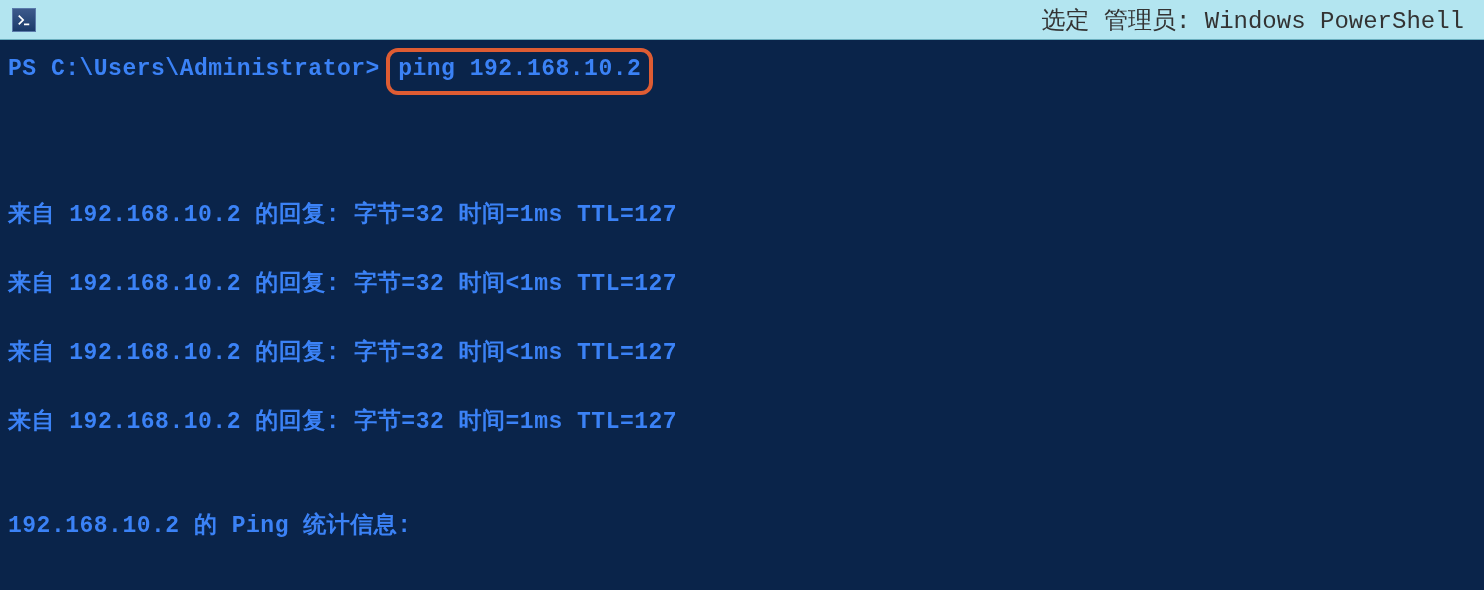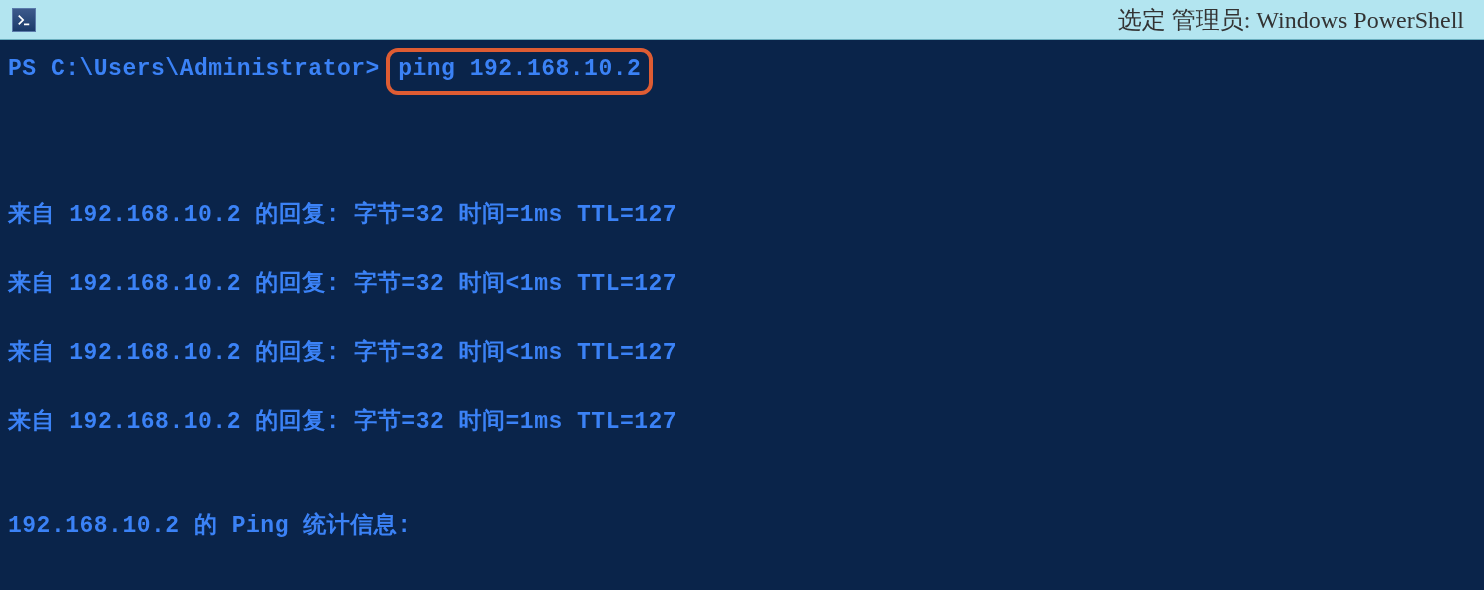--- a/index.html
+++ b/index.html
@@ -33,21 +33,21 @@
       margin-left: 4px;
     }
     .app-icon svg {
       width: 14px;
       height: 14px;
     }
     .title-text {
       flex: 1;
       text-align: right;
       color: #333;
-      font-family: Liberation Serif, serif;
+      font-family: Liberation Mono, monospace;
       font-size: 24px;
       padding-right: 12px;
       font-weight: 400;
     }
     .terminal {
       background: #0a244a;
       color: #3b82f6;
       padding: 8px 8px;
       font-size: 23px;
       line-height: 1.5;

